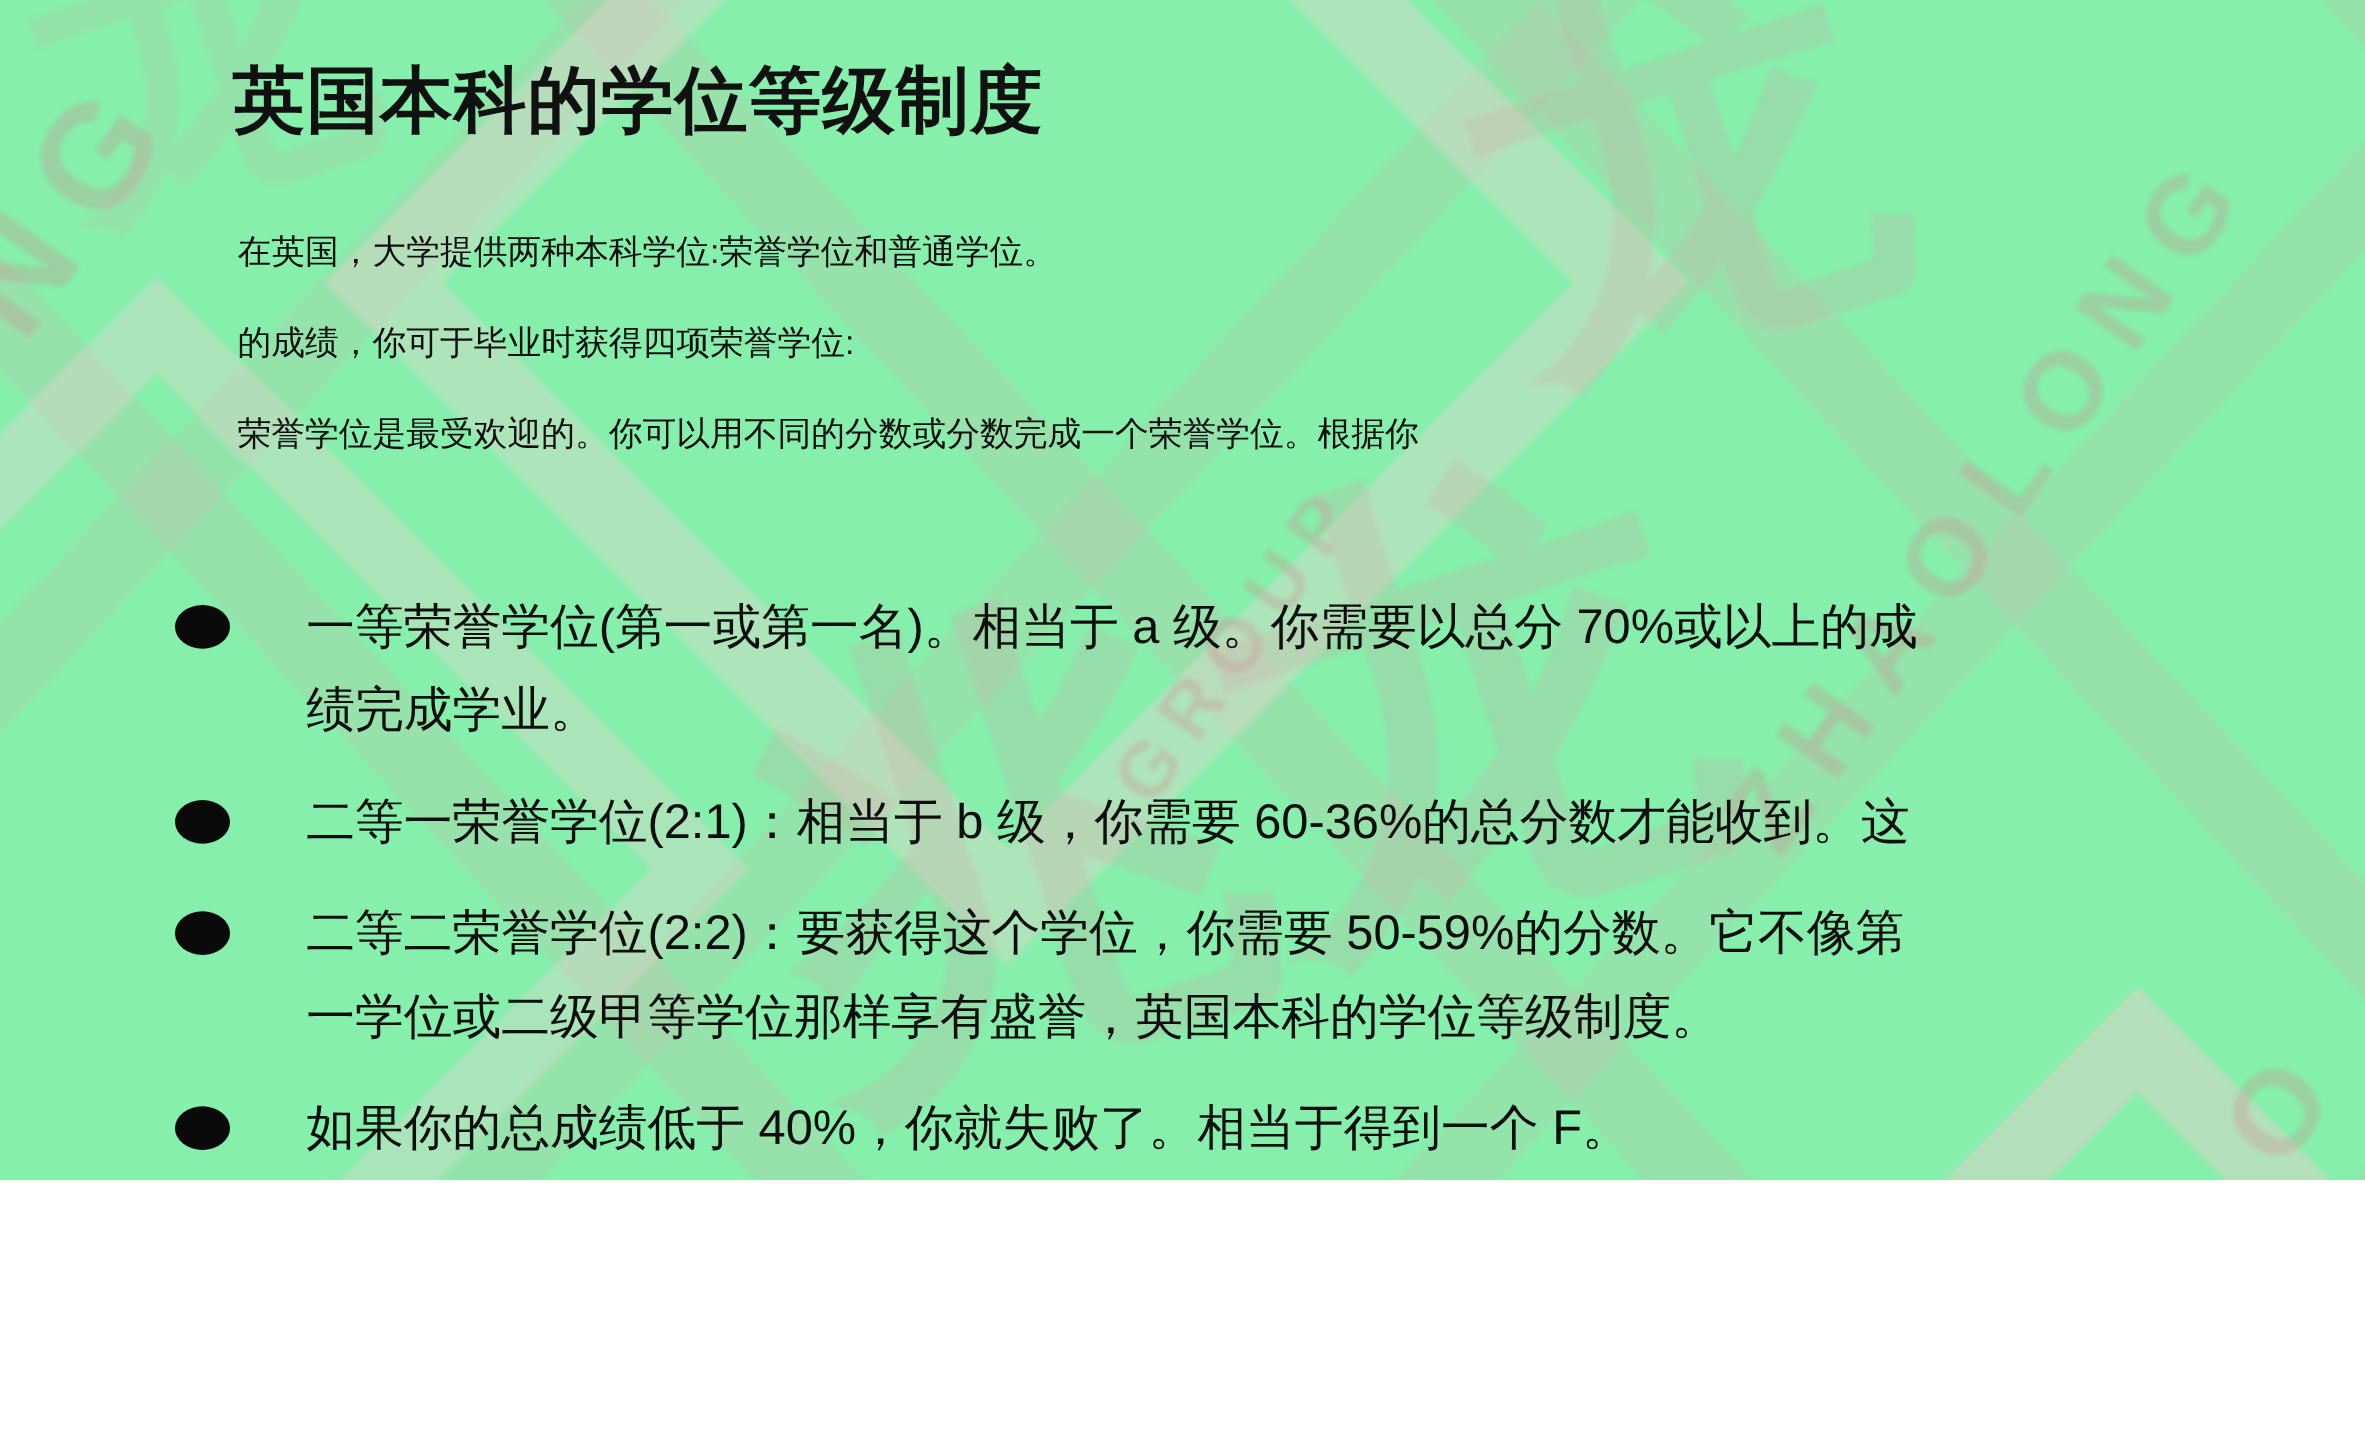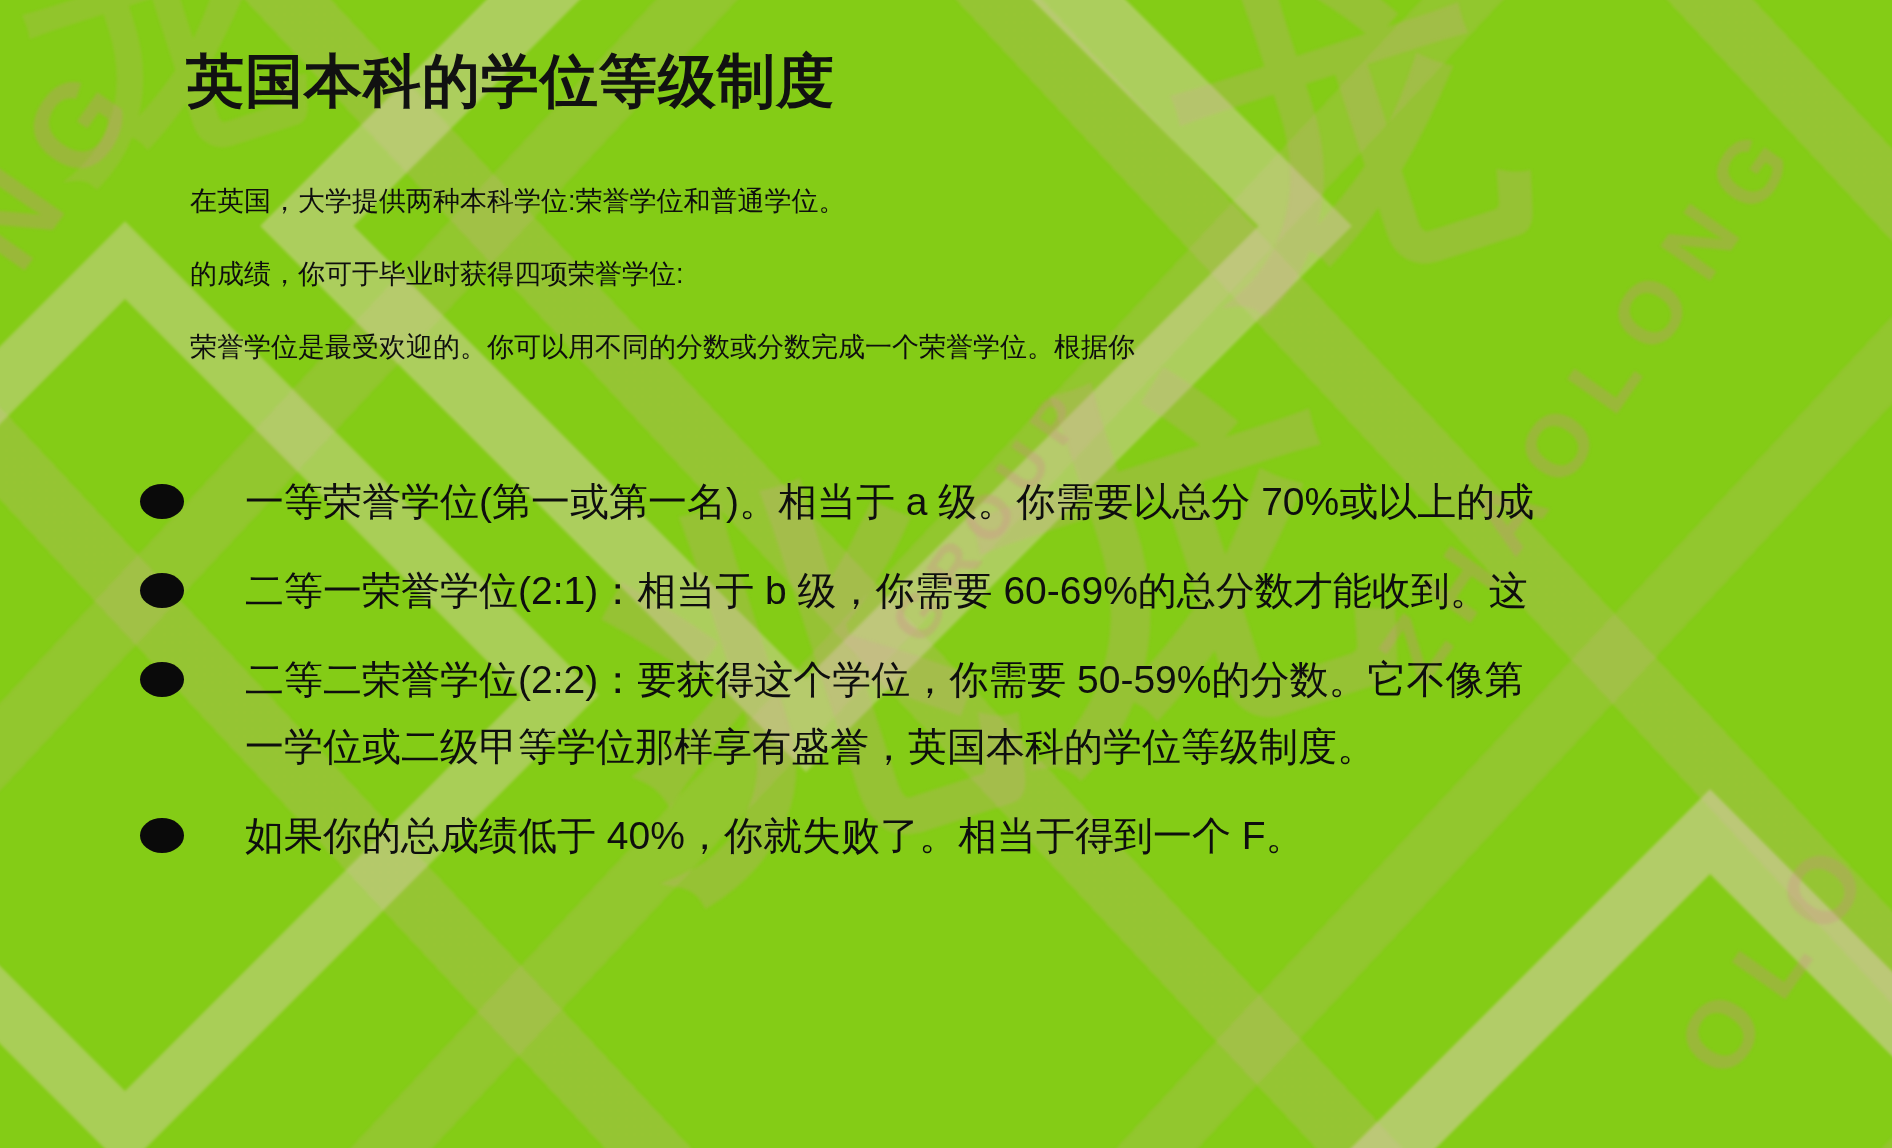--- a/index.html
+++ b/index.html
@@ -1,20 +1,20 @@
 <!DOCTYPE html>
 <html><head>
 <meta charset="utf-8">
 <style>
   html,body{margin:0;padding:0;background:#ffffff;}
   .page{
     position:relative;
-    width:1892px;height:1148px;
+    width:1892px;height:944px;
     overflow:hidden;
-    background:#84cc16;
+    background:#86efac;
     font-family:"Liberation Sans","DejaVu Sans",sans-serif;
     color:#0a0a0a;
   }
   
   .wm{
     position:absolute;inset:0;
     pointer-events:none;
     filter:blur(1.5px);
     z-index:0;
   }
@@ -105,24 +105,25 @@
     <div class="para">
       <div class="line">在英国，大学提供两种本科学位:荣誉学位和普通学位。</div>
       <div class="line">的成绩，你可于毕业时获得四项荣誉学位:</div>
       <div class="line">荣誉学位是最受欢迎的。你可以用不同的分数或分数完成一个荣誉学位。根据你</div>
     </div>
 
     <ul class="bullets">
       <li>
         <span class="bullet-dot"></span>
         <div class="line">一等荣誉学位(第一或第一名)。相当于 a 级。你需要以总分 70%或以上的成</div>
+        <div class="line">绩完成学业。</div>
       </li>
       <li>
         <span class="bullet-dot"></span>
-        <div class="line">二等一荣誉学位(2:1)：相当于 b 级，你需要 60-69%的总分数才能收到。这</div>
+        <div class="line">二等一荣誉学位(2:1)：相当于 b 级，你需要 60-36%的总分数才能收到。这</div>
       </li>
       <li>
         <span class="bullet-dot"></span>
         <div class="line">二等二荣誉学位(2:2)：要获得这个学位，你需要 50-59%的分数。它不像第</div>
         <div class="line">一学位或二级甲等学位那样享有盛誉，英国本科的学位等级制度。</div>
       </li>
       <li>
         <span class="bullet-dot"></span>
         <div class="line">如果你的总成绩低于 40%，你就失败了。相当于得到一个 F。</div>
       </li>

